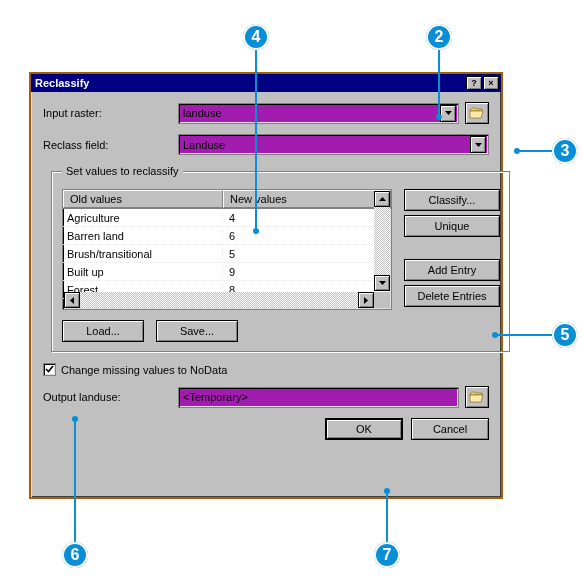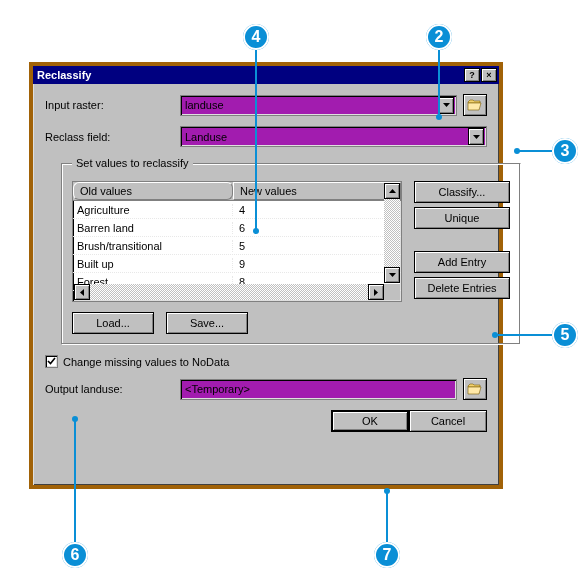--- a/index.html
+++ b/index.html
@@ -9,25 +9,25 @@
     width: 583px;
     height: 587px;
     background: #ffffff;
     font-family: "MS Sans Serif", Tahoma, sans-serif;
     font-size: 11px;
     position: relative;
   }
   .dialog {
     position: absolute;
     left: 29px;
-    top: 62px;
+    top: 72px;
     width: 474px;
     height: 427px;
     background: #c0c0c0;
-    border: 4px solid #a16207;
+    border: 2px solid #a16207;
     box-shadow: inset 1px 1px 0 #dfdfdf, inset -1px -1px 0 #404040;
   }
   .titlebar {
     height: 18px;
     background: linear-gradient(to right, #000080, #1084d0);
     background: #000080;
     color: #ffffff;
     display: flex;
     align-items: center;
     padding: 0 2px 0 4px;
@@ -99,21 +99,21 @@
     box-shadow: inset 1px 1px 0 #fff, inset -1px -1px 0 #808080;
     display: flex;
     align-items: center;
     justify-content: center;
   }
   fieldset.groupbox {
     border: 1px solid #808080;
     border-right-color: #fff;
     border-bottom-color: #fff;
     box-shadow: inset -1px -1px 0 #808080, inset 1px 1px 0 #fff;
-    margin: 6px 0 10px 16px;
+    margin: 6px 0 10px 8px;
     padding: 12px 10px 10px 10px;
     position: relative;
   }
   fieldset.groupbox legend {
     padding: 0 4px;
     color: #000;
     background: #c0c0c0;
   }
   .reclass-inner {
     display: flex;
@@ -133,21 +133,21 @@
   }
   .list-header-cell {
     height: 18px;
     display: flex;
     align-items: center;
     padding: 0 6px;
     border: 1px solid;
     border-color: #fff #808080 #808080 #fff;
     font-size: 11px;
   }
-  .lh-old { width: 160px; border-radius: 6px; }
+  .lh-old { width: 160px; }
   .lh-new { flex: 1; }
   .list-rows {
     height: 100px;
     overflow: hidden;
   }
   .list-row {
     display: flex;
     height: 18px;
     align-items: center;
     border-bottom: 1px dotted #e8e8e8;
@@ -243,20 +243,21 @@
     border: 1px solid #808080;
     box-shadow: inset 1px 1px 0 #000, inset -1px -1px 0 #dfdfdf;
     margin-right: 5px;
     display: flex;
     align-items: center;
     justify-content: center;
   }
   .bottom-buttons {
     display: flex;
     justify-content: flex-end;
+    gap: 8px;
     margin-top: 8px;
   }
   .bottom-buttons .btn { width: 78px; }
   .callout {
     position: absolute;
     width: 26px;
     height: 26px;
     border-radius: 50%;
     background: #0a8fd6;
     color: #fff;

